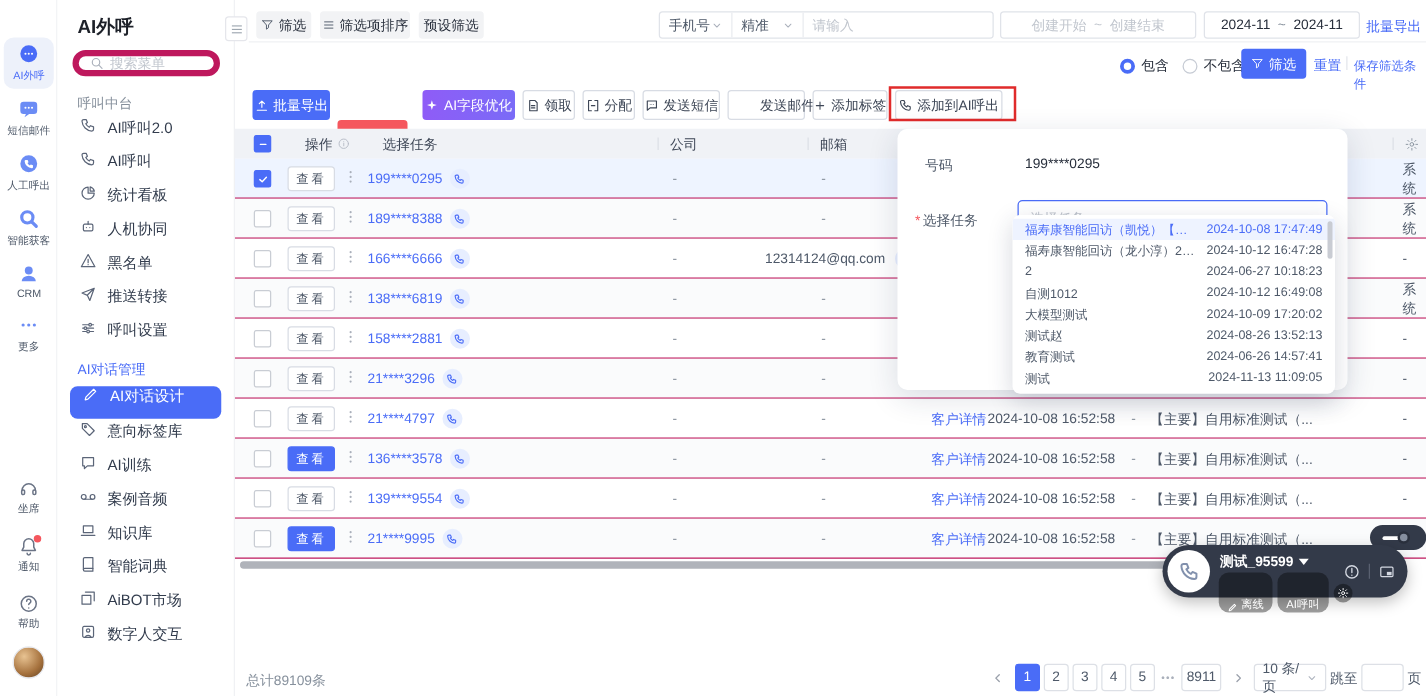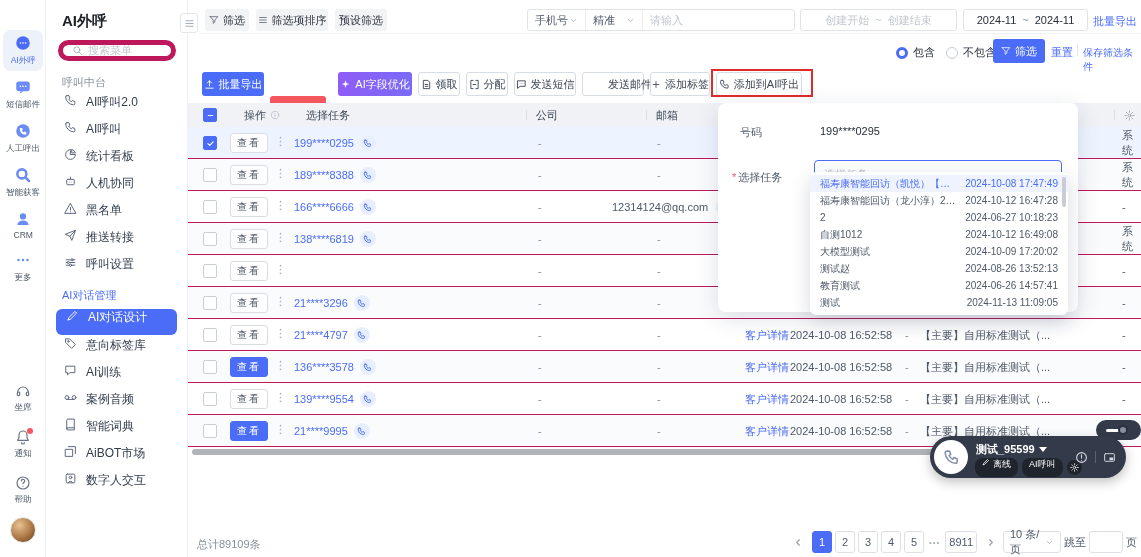--- a/index.html
+++ b/index.html
@@ -93,21 +93,21 @@
   .pgarrow{border:none;background:none;color:#9aa0ab}
   .pgdots{color:#aab0bb;letter-spacing:1px;padding:0 2px}
   .pgsizer{width:58px;justify-content:space-between;padding:0 6px}
   .pginput{width:34px;height:22px;border:1px solid #dde0e6;border-radius:3px;background:#fff;cursor:text}
 
   
   .widget{position:absolute;left:930px;top:436px;width:196px;height:42px;background:#333a49;border-radius:22px;z-index:8;box-shadow:0 4px 12px rgba(0,0,0,.25)}
   .w-avatar{position:absolute;left:4px;top:4px;width:34px;height:34px;border-radius:50%;background:#fff;display:flex;align-items:center;justify-content:center;color:#8291ad;cursor:pointer}
   .w-name{position:absolute;left:46px;top:6px;display:flex;align-items:center;gap:4px;font-size:11px;font-weight:bold;color:#fff;cursor:pointer}
   .w-pills{position:absolute;left:45px;top:22px;display:flex;align-items:center;gap:4px}
-  .w-pill{height:19px;border-radius:8px;background:rgba(0,0,0,.38);color:#fff;font-size:9px;display:flex;align-items:flex-start;gap:3px;padding:0 7px;cursor:pointer}
+  .w-pill{height:32px;border-radius:8px;background:rgba(0,0,0,.38);color:#fff;font-size:9px;display:flex;align-items:flex-end;gap:3px;padding:0 7px;cursor:pointer}
   .w-gearc{width:15px;height:15px;border-radius:50%;background:rgba(0,0,0,.38);display:flex;align-items:center;justify-content:center;color:#fff;cursor:pointer}
   .w-right{position:absolute;right:10px;top:0;height:42px;display:flex;align-items:center;gap:7px;color:#d4d8e1}
   .w-divider{width:1px;height:12px;background:#596070}
   .w-tab{position:absolute;left:1096px;top:420px;width:45px;height:20px;background:#333a49;border-radius:10px;z-index:7;cursor:pointer}
   .w-track{position:absolute;left:10px;top:9px;width:16px;height:3px;border-radius:2px;background:#fff}
   .w-knob{position:absolute;left:22px;top:5px;width:10px;height:10px;border-radius:50%;background:#868f9f;border:2px solid #2a303d}
   .caret{width:0;height:0;border-left:4px solid transparent;border-right:4px solid transparent;border-top:5px solid #fff}
 </style>
 </head>
 <body>
@@ -304,20 +304,28 @@
         </div>
         <div class="mitem">
           <span class="mic">
             <svg viewBox="0 0 24 24" width="13" height="13" fill="none" stroke="currentColor" stroke-width="1.8" stroke-linecap="round" stroke-linejoin="round" style="color:currentColor">
               <circle cx="5.5" cy="12" r="3.5"></circle>
               <circle cx="18.5" cy="12" r="3.5"></circle>
               <path d="M5.5 15.5h13"></path>
             </svg>
           </span>
           <span>案例音频</span>
+        </div>
+        <div class="mitem">
+          <span class="mic">
+            <svg viewBox="0 0 24 24" width="13" height="13" fill="none" stroke="currentColor" stroke-width="1.8" stroke-linecap="round" stroke-linejoin="round" style="color:currentColor">
+              <path d="M5 5h14v10H5zM2 19h20"></path>
+            </svg>
+          </span>
+          <span>知识库</span>
         </div>
         <div class="mitem">
           <span class="mic">
             <svg viewBox="0 0 24 24" width="13" height="13" fill="none" stroke="currentColor" stroke-width="1.8" stroke-linecap="round" stroke-linejoin="round" style="color:currentColor">
               <path d="M5 4a2 2 0 0 1 2-2h12v16H7a2 2 0 0 0-2 2z"></path>
               <path d="M5 20a2 2 0 0 0 2 2h12v-4"></path>
             </svg>
           </span>
           <span>智能词典</span>
         </div>
@@ -647,20 +655,28 @@
       </div>
       <div class="trow" style="top: 255px;">
         <div class="cb"></div>
         <div class="viewbtn">查看</div>
         <div class="kebab">
           <svg viewBox="0 0 24 24" width="13" height="13" fill="none" stroke="currentColor" stroke-width="2" stroke-linecap="round" stroke-linejoin="round" style="color:#aab0bb">
             <circle cx="12" cy="5" r="1.6" fill="currentColor" stroke="none"></circle>
             <circle cx="12" cy="12" r="1.6" fill="currentColor" stroke="none"></circle>
             <circle cx="12" cy="19" r="1.6" fill="currentColor" stroke="none"></circle>
           </svg>
+        </div>
+        <div class="cell" style="left: 106px; gap: 6px;">
+          <span class="bluetext">158****2881</span>
+          <span class="iconcirc">
+            <svg viewBox="0 0 24 24" width="9" height="9" fill="none" stroke="currentColor" stroke-width="2.4" stroke-linecap="round" stroke-linejoin="round" style="color:#4a6cf7">
+              <path d="M5.5 3h3.6l1.8 4.5-2.3 1.7a12 12 0 0 0 5.2 5.2l1.7-2.3 4.5 1.8v3.6A2.5 2.5 0 0 1 17.5 20 15.5 15.5 0 0 1 3 5.5 2.5 2.5 0 0 1 5.5 3z"></path>
+            </svg>
+          </span>
         </div>
         <div class="cell dash" style="left: 350px;">-</div>
         <div class="cell dash" style="left: 469px;">-</div>
         <div class="cell bluetext" style="left: 557px;">客户详情</div>
         <div class="cell" style="left: 602px;">2024-10-08 16:52:58</div>
         <div class="cell dash" style="left: 717px;">-</div>
         <div class="cell" style="left: 732px; max-width: 188px; overflow: hidden; white-space: nowrap;">【主要】自用标准测试（...</div>
         <div class="cell" style="left: 934px;">-</div>
       </div>
       <div class="trow alt" style="top: 287px;">

